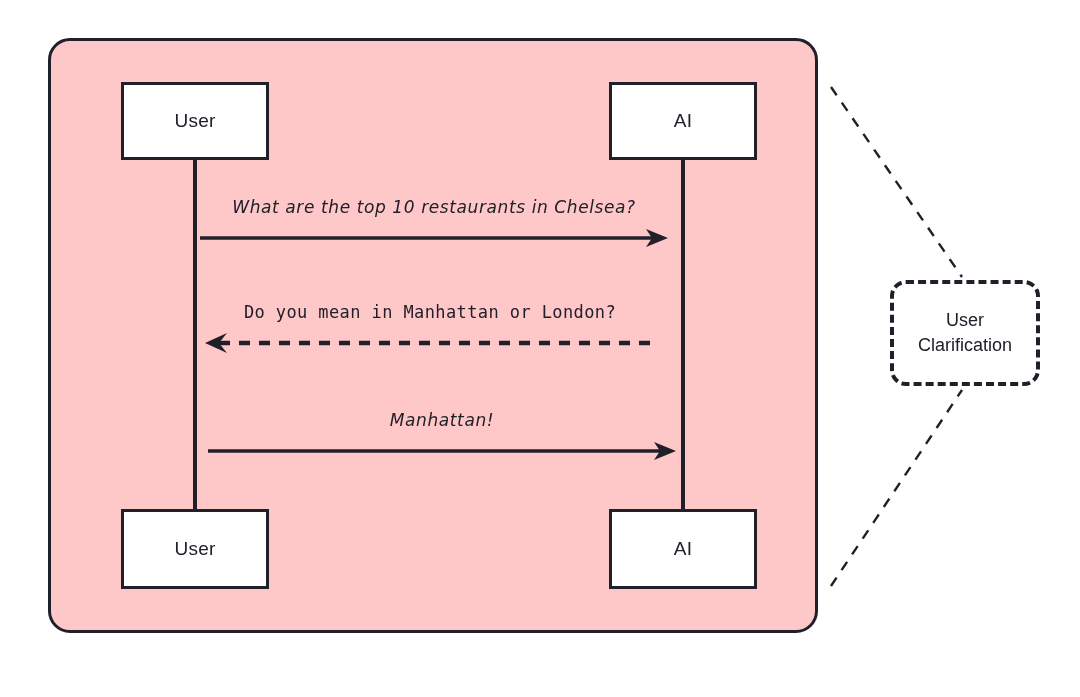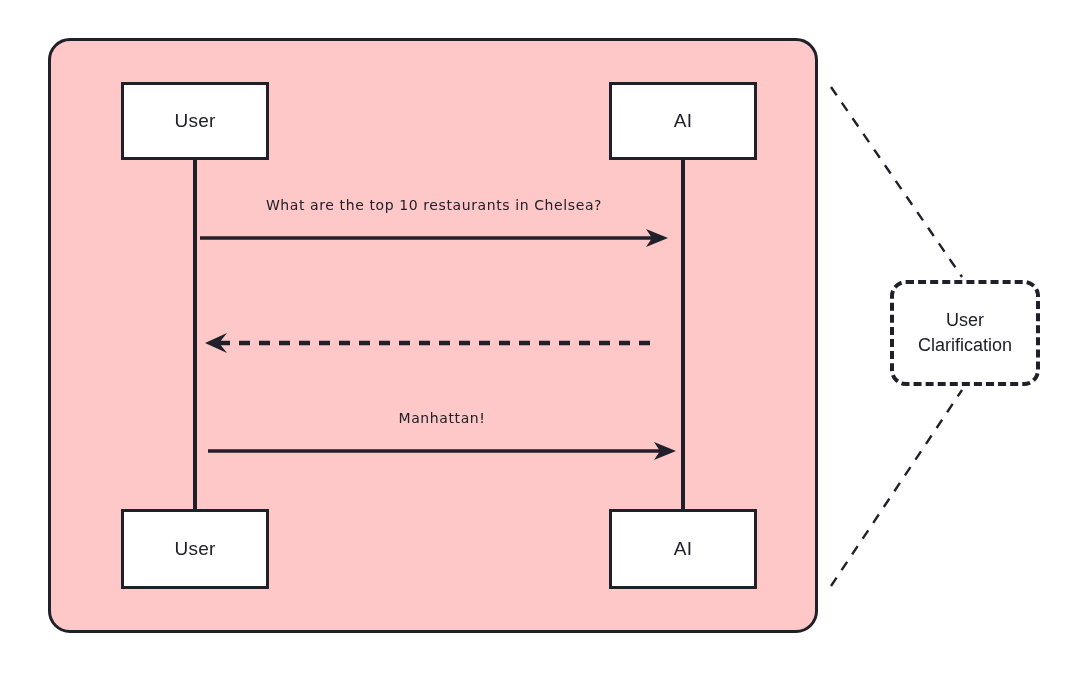--- a/index.html
+++ b/index.html
@@ -72,21 +72,22 @@
     position: absolute;
     left: 0;
     top: 0;
     width: 100%;
     text-align: center;
     color: #20202a;
     white-space: nowrap;
   }
   .msg-hand {
     font-family: "DejaVu Sans", sans-serif;
-    font-size: 14px;
+    font-size: 17px;
+    font-style: italic;
     letter-spacing: 0.6px;
   }
   .msg-mono {
     font-family: "DejaVu Sans Mono", monospace;
     font-size: 17px;
     letter-spacing: 0.4px;
   }
   .msg-arrow {
     position: absolute;
     left: 0;
@@ -154,20 +155,21 @@
 
   <div class="message msg-1">
     <div class="msg-label msg-hand">What are the top 10 restaurants in Chelsea?</div>
     <svg class="msg-arrow" viewBox="0 0 468 22" preserveAspectRatio="none">
       <line x1="0" y1="11" x2="455" y2="11" stroke="#20202a" stroke-width="3.5"></line>
       <path d="M446 2 L468 11 L446 20 L452 11 Z" fill="#20202a"></path>
     </svg>
   </div>
 
   <div class="message msg-2">
+    <div class="msg-label msg-mono">Do you mean in Manhattan or London?</div>
     <svg class="msg-arrow" viewBox="0 0 450 22" preserveAspectRatio="none">
       <line x1="14" y1="11" x2="450" y2="11" stroke="#20202a" stroke-width="4.5" stroke-dasharray="11 9" stroke-linecap="butt"></line>
       <path d="M22 1 L0 11 L22 21 L14 11 Z" fill="#20202a"></path>
     </svg>
   </div>
 
   <div class="message msg-3">
     <div class="msg-label msg-hand">Manhattan!</div>
     <svg class="msg-arrow" viewBox="0 0 468 22" preserveAspectRatio="none">
       <line x1="0" y1="11" x2="455" y2="11" stroke="#20202a" stroke-width="3.5"></line>

